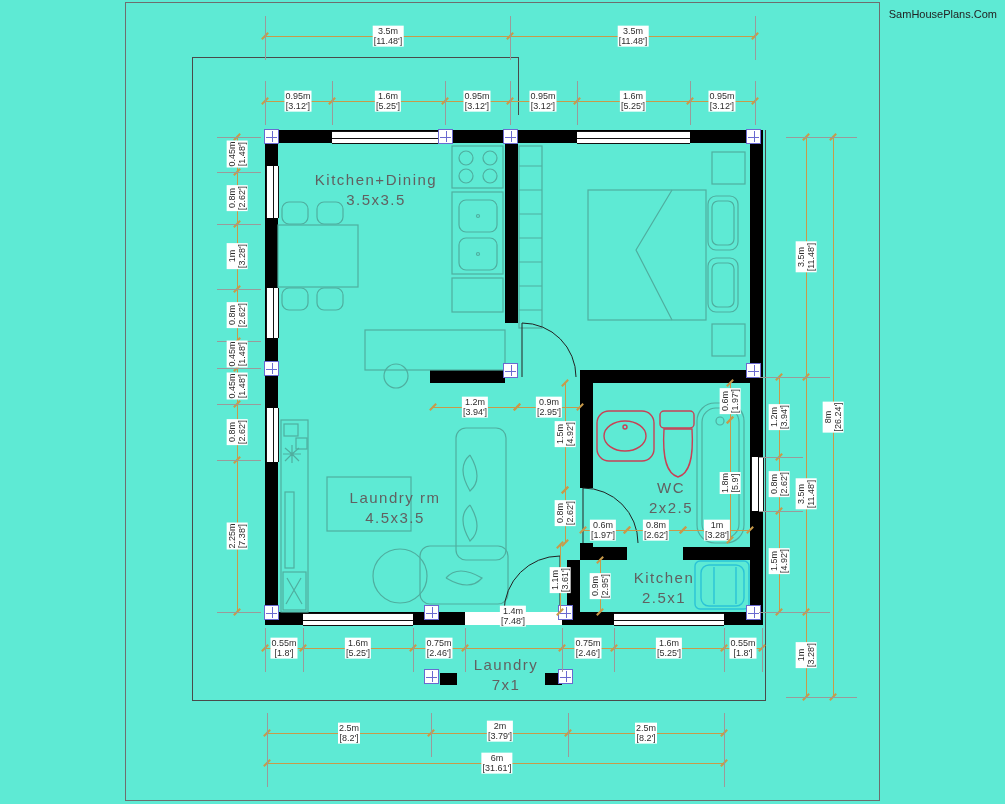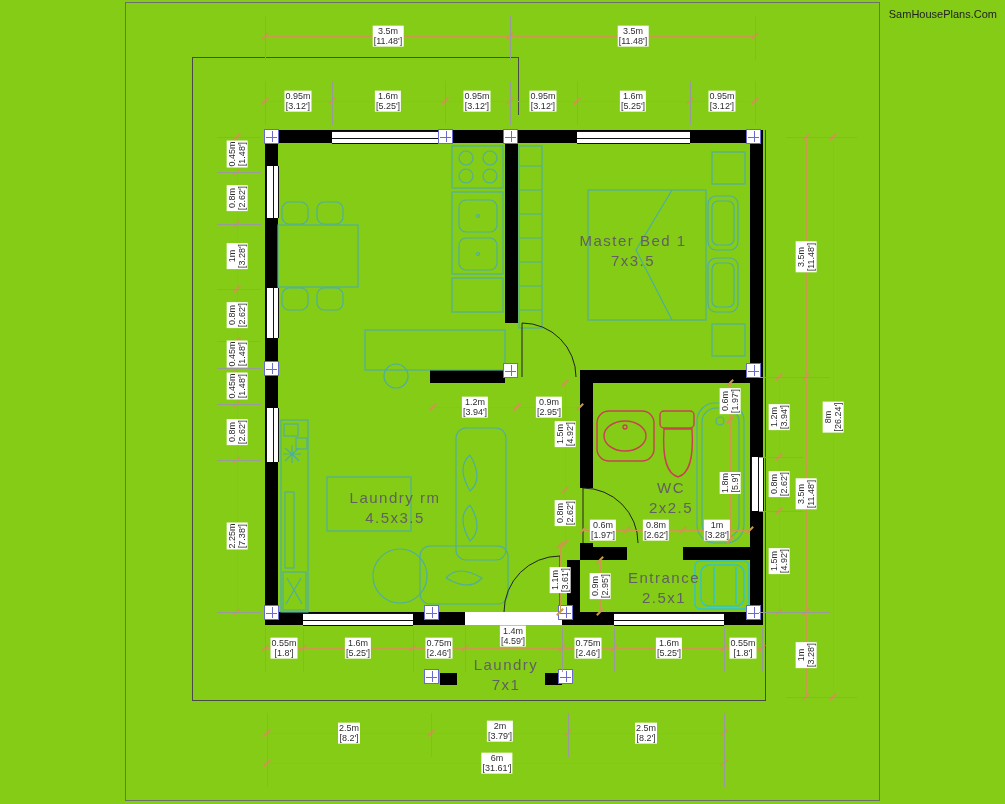--- a/index.html
+++ b/index.html
@@ -1,16 +1,16 @@
 <!DOCTYPE html>
 <html style="--wall: #000000; --dim_line: #c89a4a; --ext_line: #9a9a9a; --dim_text: #2e2e2e; --room_text: #616161; --furniture: #4fae9f; --fixture_red: #c94055; --appliance_cyan: #2bc3d6; --column: #6a6ad0;"><head>
 <meta charset="utf-8">
 <style>
   html,body{margin:0;padding:0;background:#fff;}
-  .canvas{position:relative;width:1005px;height:804px;background:#84cc16;overflow:hidden;
+  .canvas{position:relative;width:1005px;height:804px;background:#5eead4;overflow:hidden;
           font-family:"Liberation Sans",sans-serif;}
   .frame{position:absolute;left:125px;top:2px;width:753px;height:797px;border:1px solid #6e6e6e;}
   .watermark{position:absolute;top:8px;right:8px;font-size:11px;color:#222;}
   .sheetline{position:absolute;background:#4a4a4a;}
   .wall{position:absolute;background:var(--wall,#000);z-index:2;}
   .opening{position:absolute;background:#fff;z-index:3;}
   .window{position:absolute;background:#fff;z-index:3;border-top:1.5px solid #111;border-bottom:1.5px solid #111;}
   .window::after{content:"";position:absolute;left:0;right:0;top:50%;height:1px;background:#111;}
   .window.v{border:none;border-left:1.5px solid #111;border-right:1.5px solid #111;}
   .window.v::after{left:50%;top:0;bottom:0;width:1px;height:auto;}
@@ -182,34 +182,34 @@
         </g>
       <g>
           <path d="M504 612 A56 56 0 0 1 560 556 M560 556 L560 612"></path>
         </g>
       <g>
           <path d="M583 488 A55 55 0 0 1 638 543 M583 488 L583 543"></path>
         </g>
     </g>
   </svg>
 
-  <div class="room-label" style="left:633px;top:251px">
-    <span>Master Bed 1</span>
-    <span>7x3.5</span>
+  <div class="room-label" style="left:376px;top:190px">
+    <span>Kitchen+Dining</span>
+    <span>3.5x3.5</span>
   </div>
   <div class="room-label" style="left:395px;top:508px">
     <span>Laundry rm</span>
     <span>4.5x3.5</span>
   </div>
   <div class="room-label" style="left:671px;top:498px">
     <span>WC</span>
     <span>2x2.5</span>
   </div>
   <div class="room-label" style="left:664px;top:588px">
-    <span>Entrance</span>
+    <span>Kitchen</span>
     <span>2.5x1</span>
   </div>
   <div class="room-label" style="left:506px;top:675px">
     <span>Laundry</span>
     <span>7x1</span>
   </div>
 
   <div id="dim-layer">
       <div class="dline" style="left: 265px; top: 36px; width: 490px; height: 1px;"></div>
       <div class="dtick" style="left: 265px; top: 36px;"></div>
@@ -281,21 +281,21 @@
       <div class="dext" style="left: 562px; top: 628px; width: 1px; height: 44px;"></div>
       <div class="dtick" style="left: 614px; top: 648px;"></div>
       <div class="dext" style="left: 614px; top: 628px; width: 1px; height: 44px;"></div>
       <div class="dtick" style="left: 724px; top: 648px;"></div>
       <div class="dext" style="left: 724px; top: 628px; width: 1px; height: 44px;"></div>
       <div class="dtick" style="left: 762px; top: 648px;"></div>
       <div class="dext" style="left: 762px; top: 628px; width: 1px; height: 44px;"></div>
       <div class="dlabel" style="left: 284px; top: 648px;"><span>0.55m</span><br><span>[1.8']</span></div>
       <div class="dlabel" style="left: 358px; top: 648px;"><span>1.6m</span><br><span>[5.25']</span></div>
       <div class="dlabel" style="left: 439px; top: 648px;"><span>0.75m</span><br><span>[2.46']</span></div>
-      <div class="dlabel" style="left: 513px; top: 636px;"><span>1.4m</span><br><span>[4.59']</span></div>
+      <div class="dlabel" style="left: 513px; top: 616px;"><span>1.4m</span><br><span>[7.48']</span></div>
       <div class="dlabel" style="left: 588px; top: 648px;"><span>0.75m</span><br><span>[2.46']</span></div>
       <div class="dlabel" style="left: 669px; top: 648px;"><span>1.6m</span><br><span>[5.25']</span></div>
       <div class="dlabel" style="left: 743px; top: 648px;"><span>0.55m</span><br><span>[1.8']</span></div>
       <div class="dline" style="left: 267px; top: 733px; width: 457px; height: 1px;"></div>
       <div class="dtick" style="left: 267px; top: 733px;"></div>
       <div class="dext" style="left: 267px; top: 713px; width: 1px; height: 44px;"></div>
       <div class="dtick" style="left: 431px; top: 733px;"></div>
       <div class="dext" style="left: 431px; top: 713px; width: 1px; height: 44px;"></div>
       <div class="dtick" style="left: 568px; top: 733px;"></div>
       <div class="dext" style="left: 568px; top: 713px; width: 1px; height: 44px;"></div>

